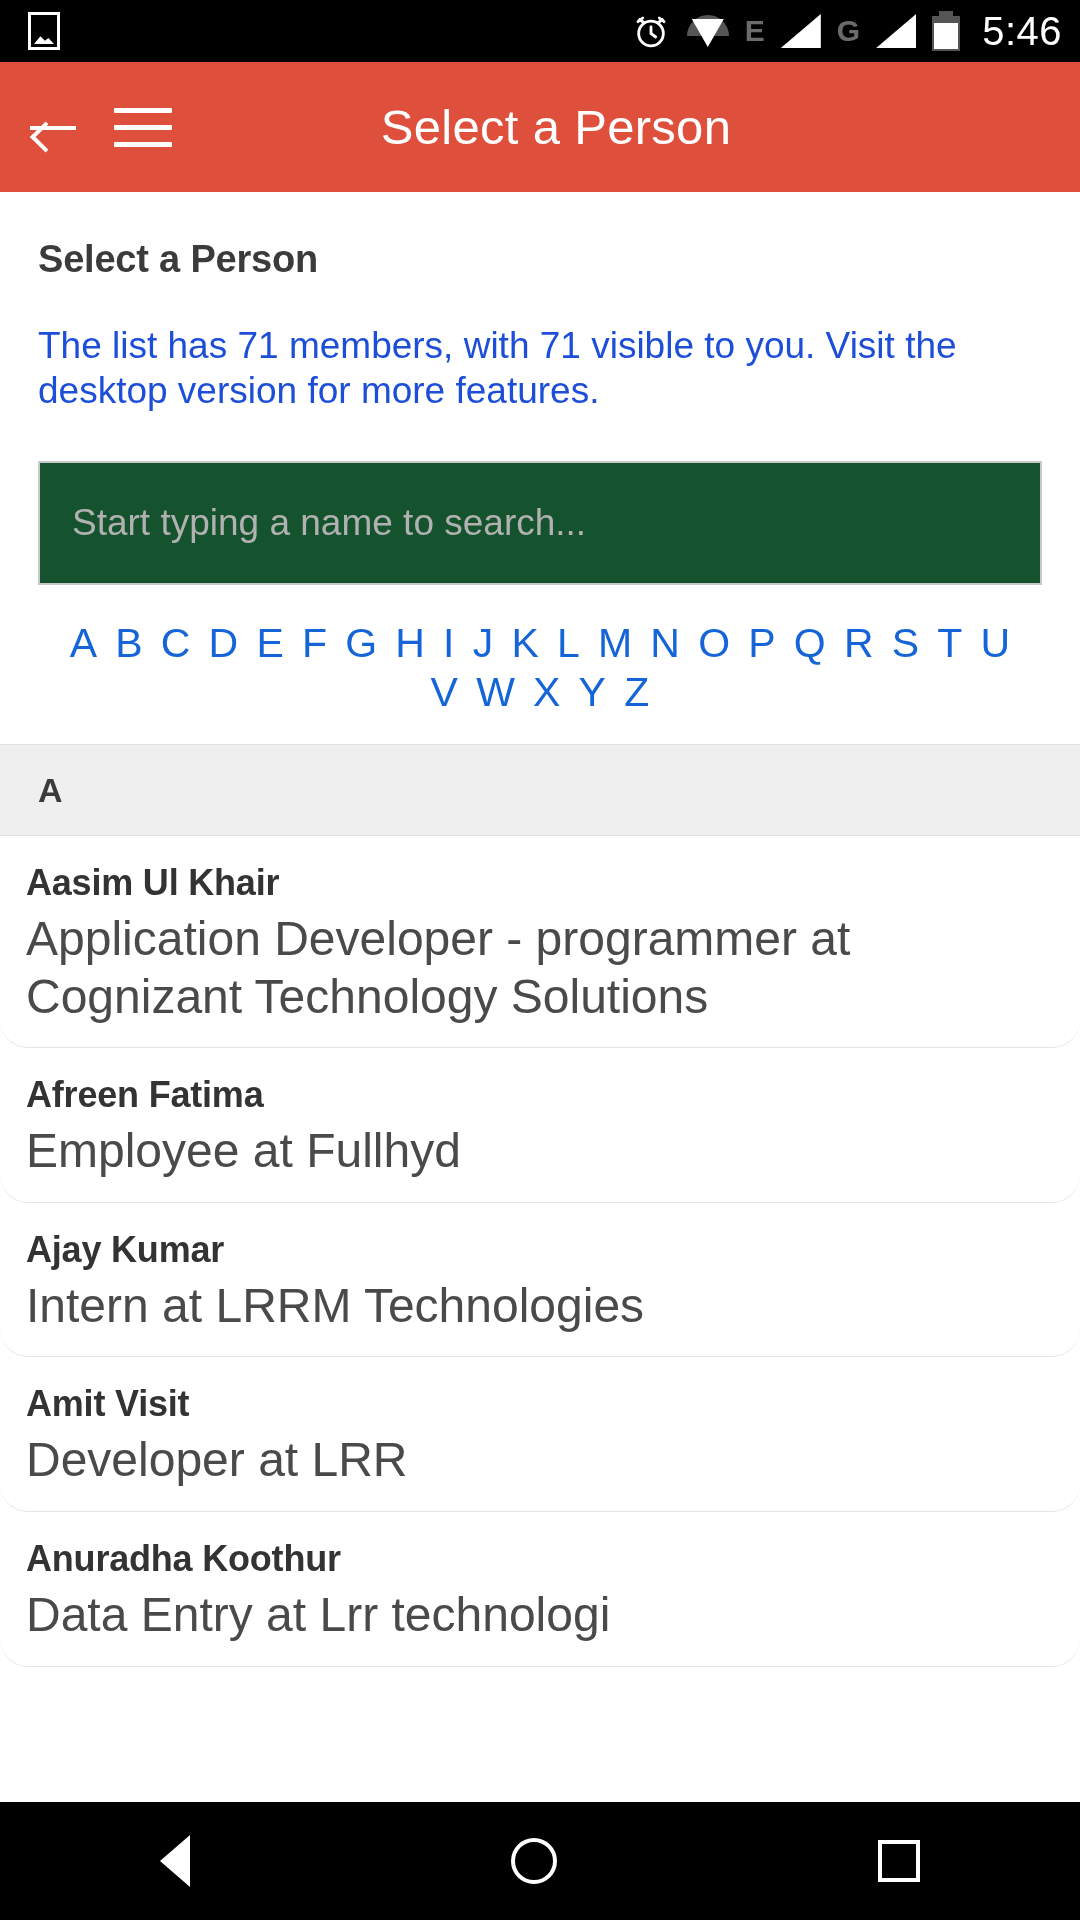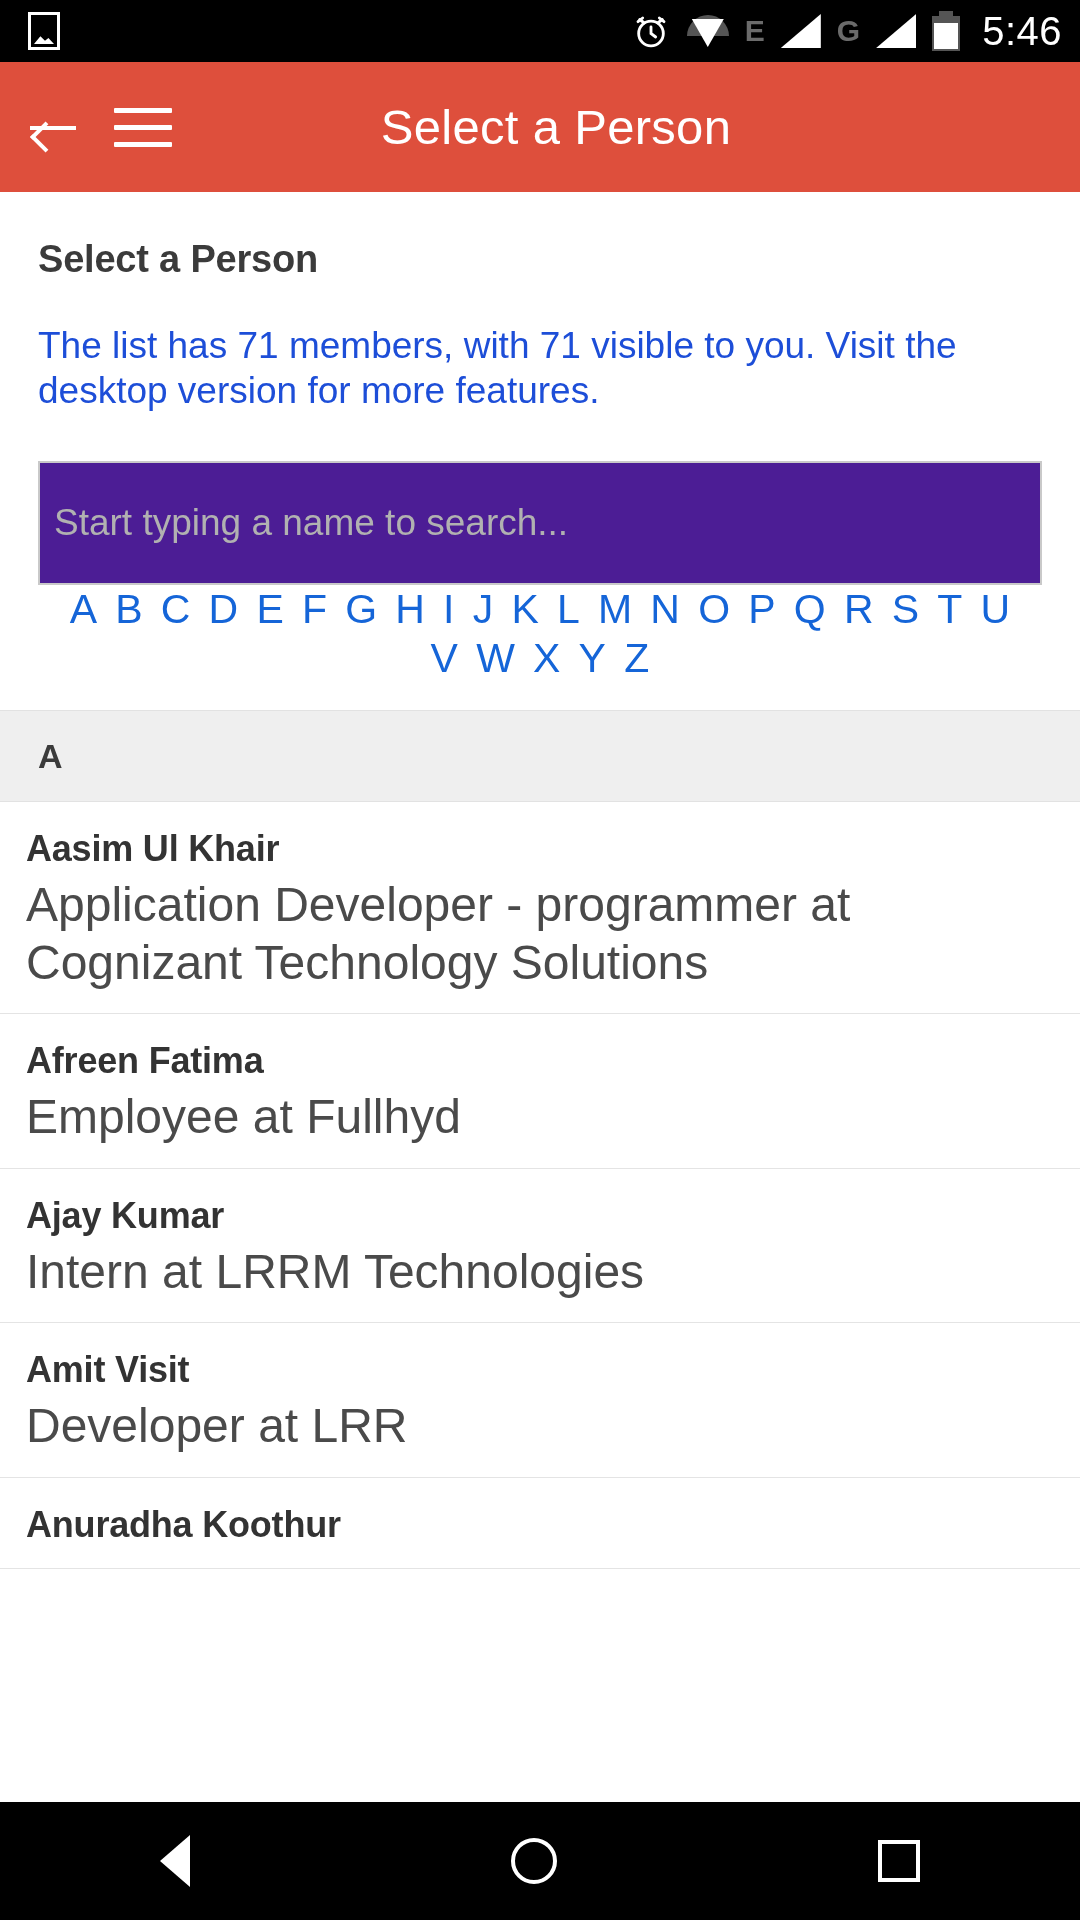--- a/index.html
+++ b/index.html
@@ -65,43 +65,43 @@
   .page-title {
     font-size:38px; font-weight:bold; color:#3b3b3b;
     padding-top:46px; letter-spacing:-0.2px;
   }
   .page-desc {
     font-size:37px; color:#1d4ed8; line-height:1.22; margin-top:42px;
     max-width:960px;
   }
   .search-wrap { margin-top:48px; }
   .search-input {
-    width:1004px; height:124px; border:2px solid #c9c9c9; background:#4c1d95;
-    font-size:37px; color:#a8a8a8; padding:0 14px;
+    width:1004px; height:124px; border:2px solid #c9c9c9; background:#14532d;
+    font-size:37px; color:#a8a8a8; padding:0 32px;
     font-family:"Liberation Sans", sans-serif; outline:none;
   }
   .search-input::placeholder { color:#b1b1b1; }
 
   .alpha-index {
-    text-align:center;
+    margin-top:34px; text-align:center;
     font-size:41px; color:#1565d8; line-height:1.18;
     letter-spacing:0.2px; padding:0 4px;
   }
   .alpha-index span { display:inline-block; padding:0 9px; cursor:pointer; }
 
   .section-header {
     margin-top:28px; background:#efefef; height:92px;
     display:flex; align-items:center; padding-left:38px;
     border-top:1px solid #e2e2e2; border-bottom:1px solid #e2e2e2;
     font-size:34px; font-weight:bold; color:#3b3b3b;
   }
 
   .person-list { }
   .person-item {
-    padding:26px 38px 22px 26px; border-bottom:1px solid #e4e4e4; cursor:pointer;
+    padding:26px 38px 22px 26px; border-bottom:1px solid #e4e4e4; cursor:pointer;border-radius:28px;
   }
   .person-item:first-child { border-top:none; }
   .person-name { font-size:36px; font-weight:bold; color:#333; letter-spacing:-0.2px; }
   .person-role { font-size:48px; color:#4a4a4a; line-height:1.2; margin-top:6px; }
 
   
   .navbar {
     position:absolute; bottom:0; left:0; width:1080px; height:118px;
     background:#000; display:flex; align-items:center; justify-content:space-around;
   }
@@ -184,20 +184,21 @@
       <div class="person-item">
         <div class="person-name">Ajay Kumar</div>
         <div class="person-role">Intern at LRRM Technologies</div>
       </div>
       <div class="person-item">
         <div class="person-name">Amit Visit</div>
         <div class="person-role">Developer at LRR</div>
       </div>
       <div class="person-item">
         <div class="person-name">Anuradha Koothur</div>
+        <div class="person-role">Data Entry at Lrr technologi</div>
       </div>
     </div>
 
   <div class="navbar">
     <div class="nav-back"></div>
     <div class="nav-home"></div>
     <div class="nav-recent"></div>
   </div>
 
 </div>

